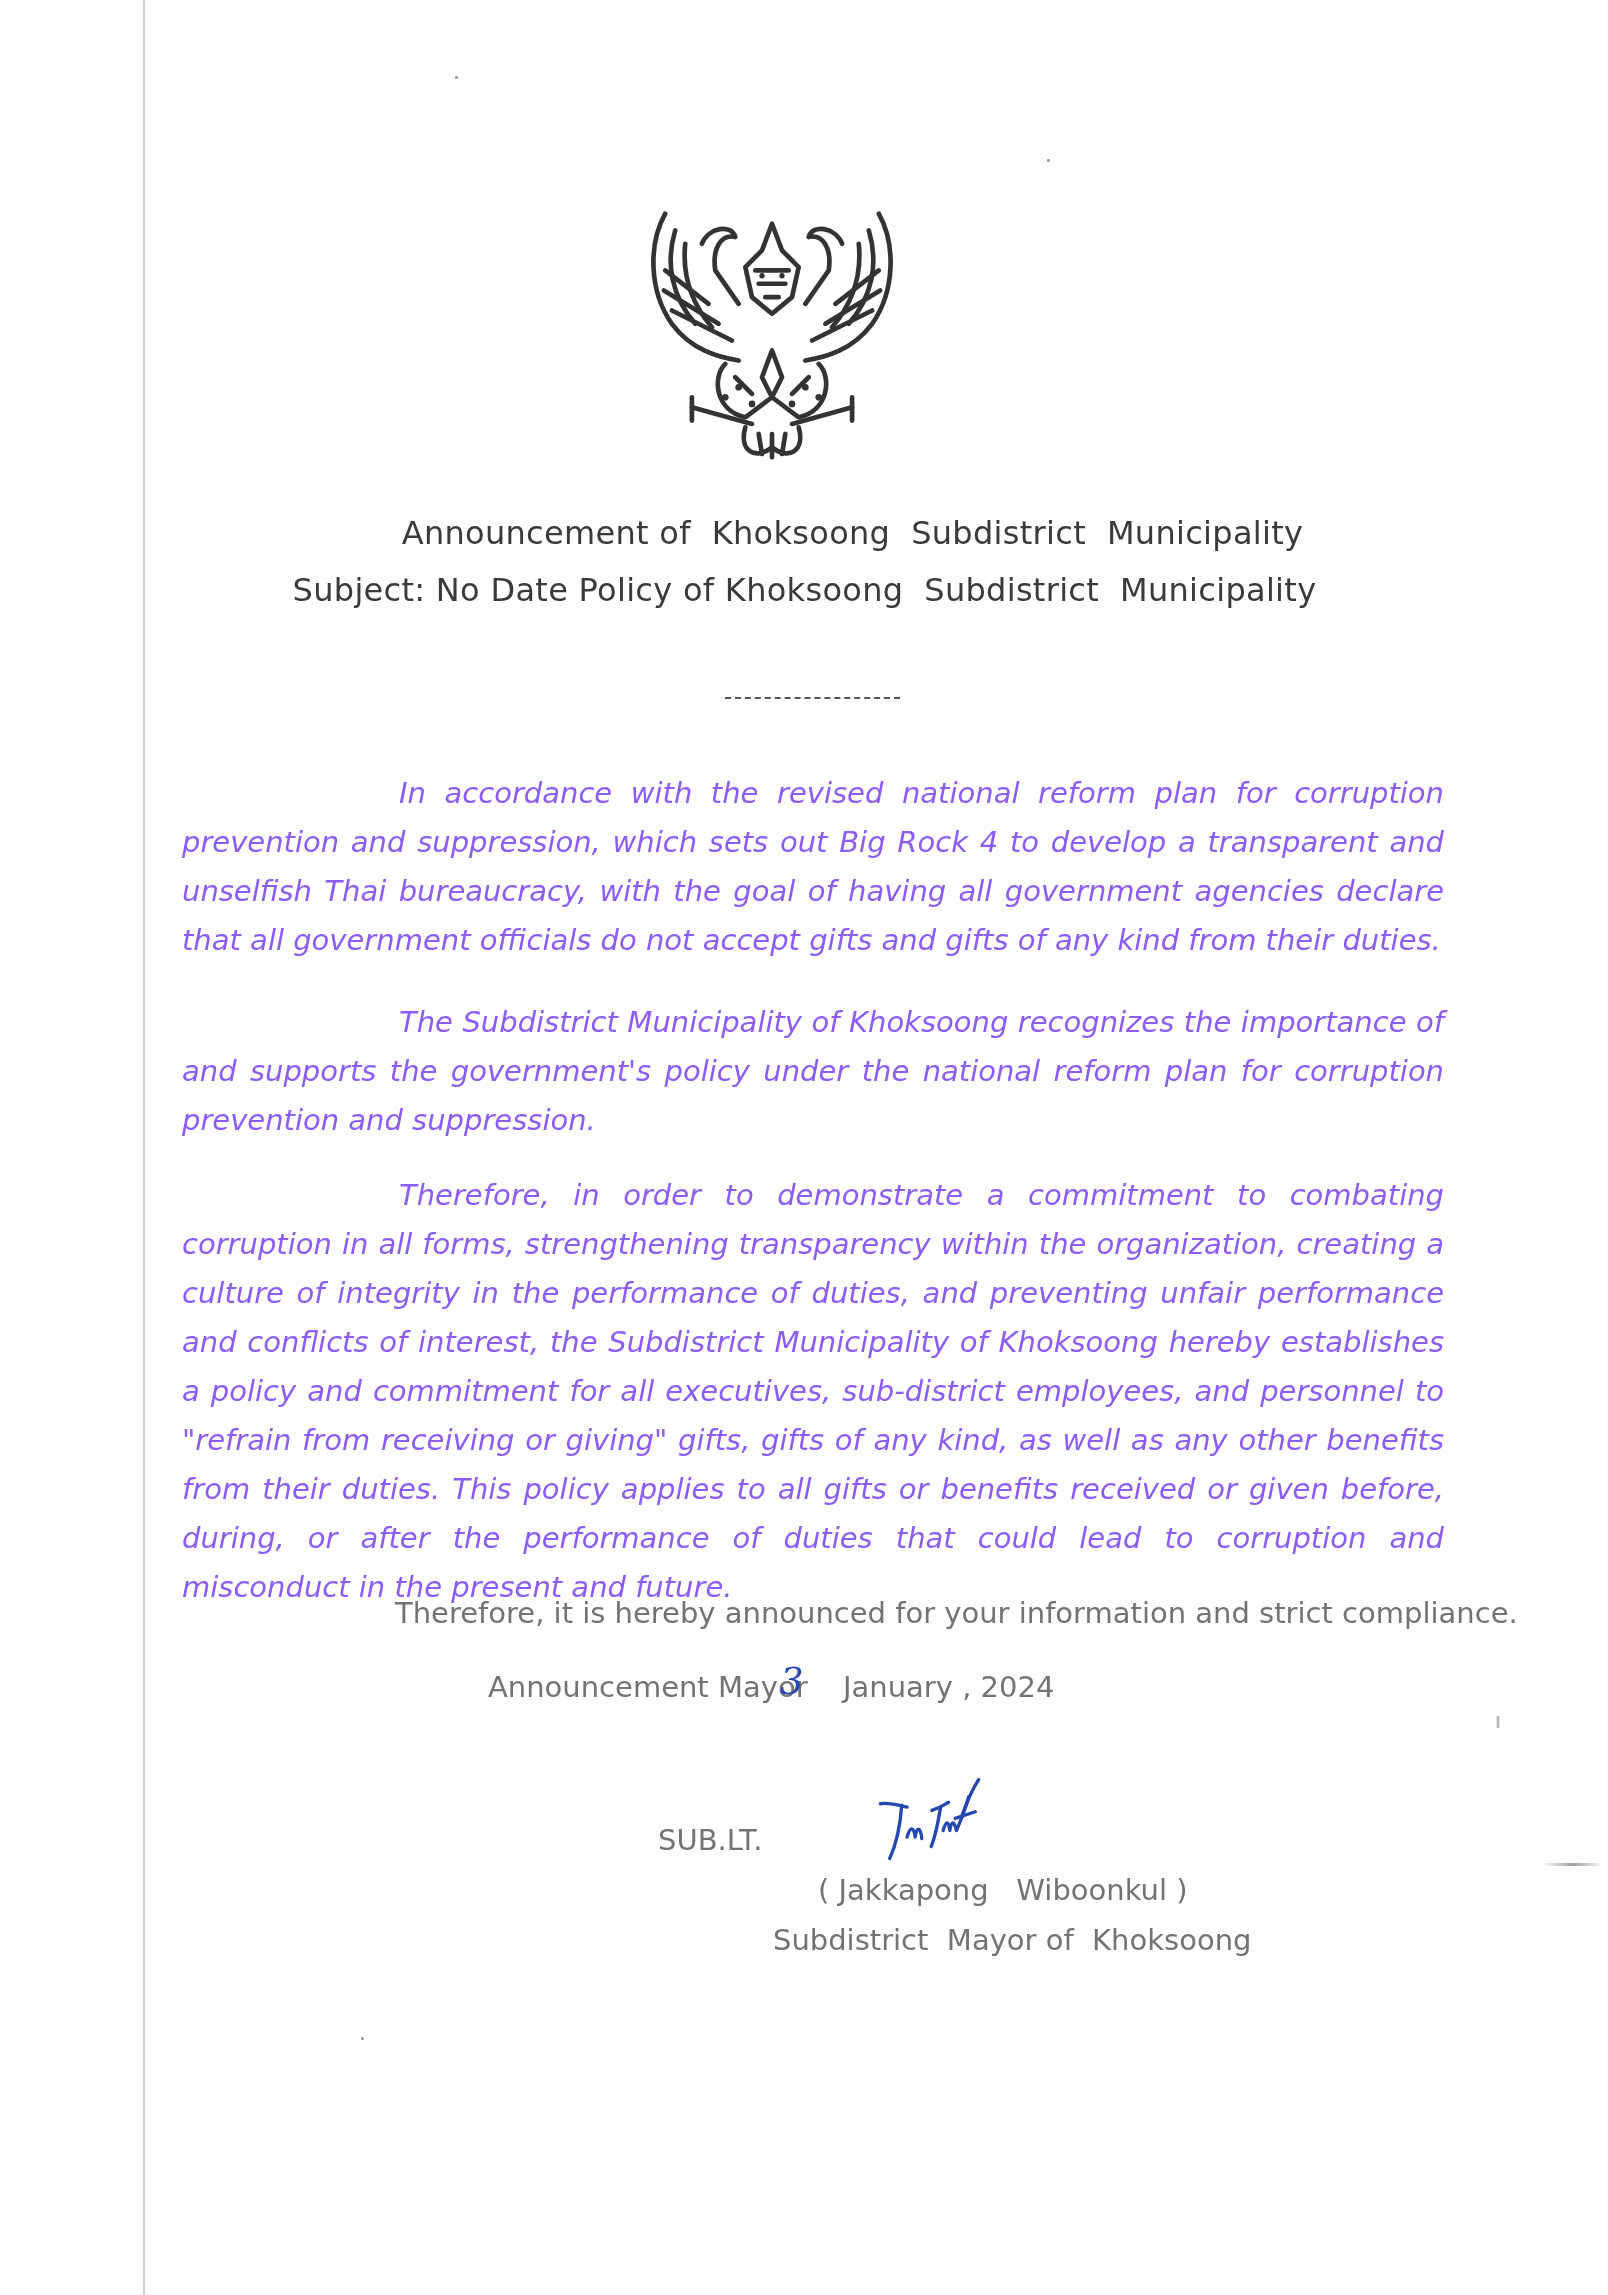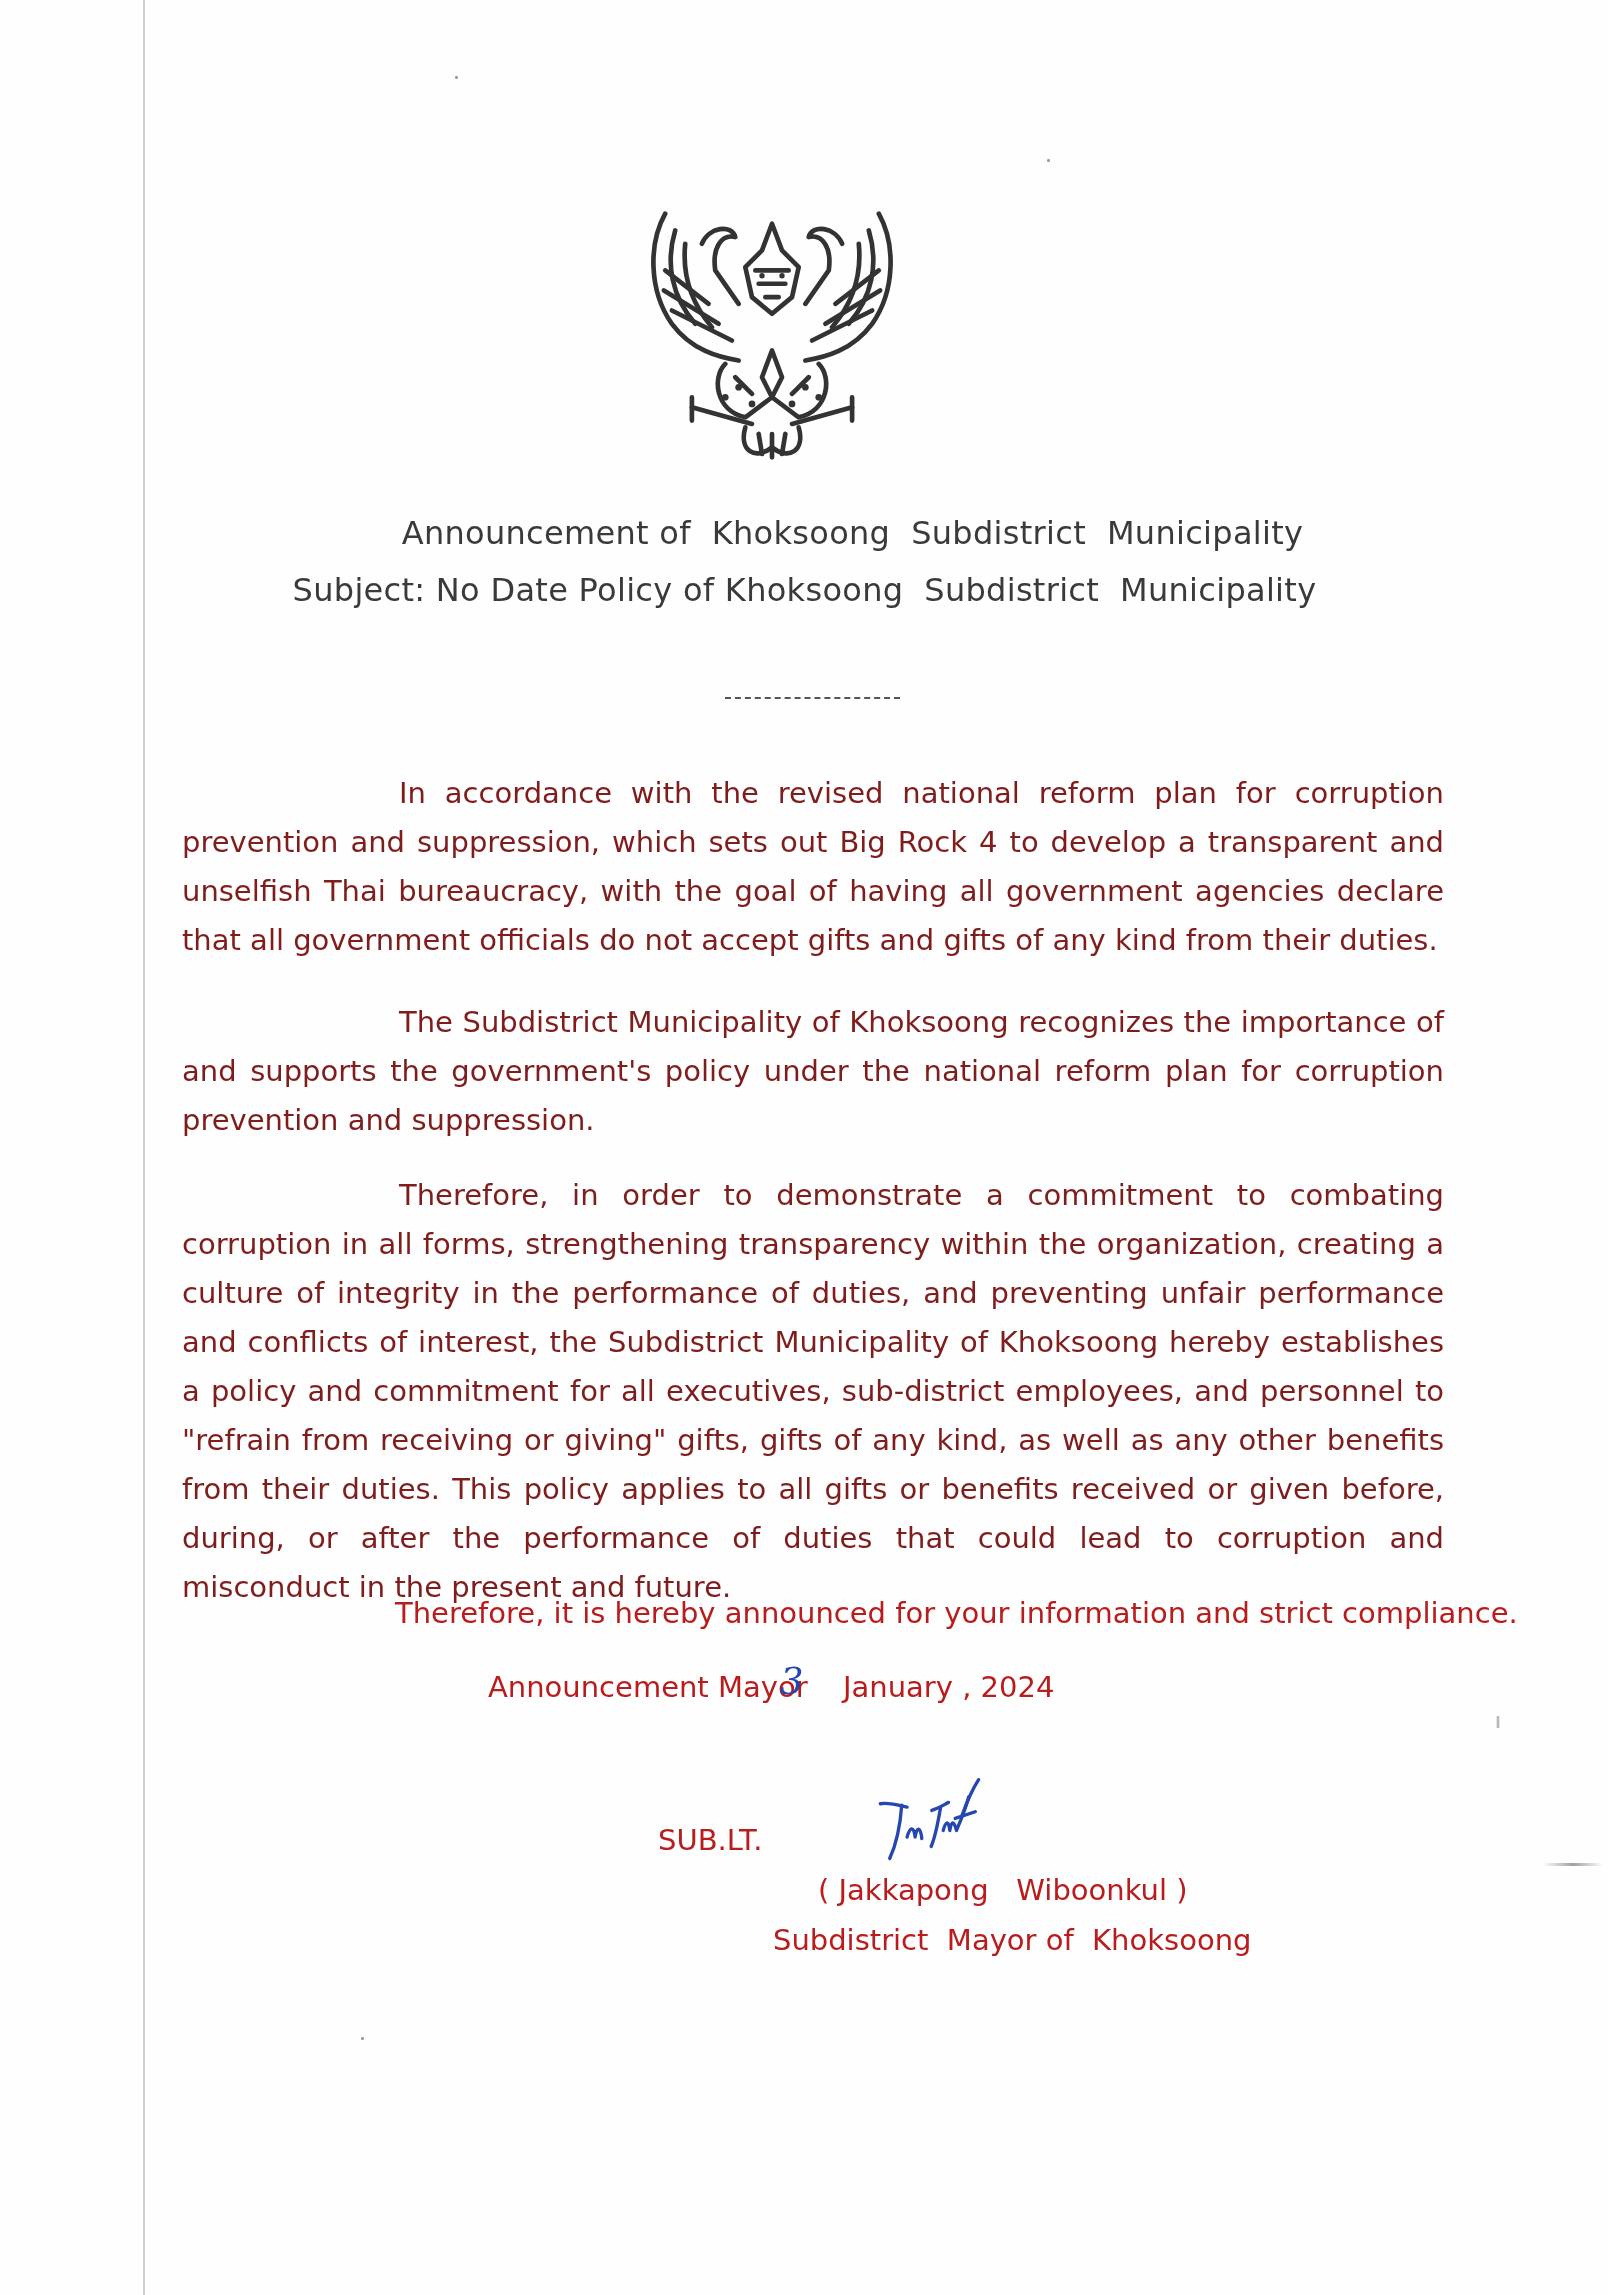--- a/index.html
+++ b/index.html
@@ -67,33 +67,34 @@
       height: 0;
       border-top: 2.7px dashed #555;
     }
 
     .para {
       position: absolute;
       left: 182px;
       width: 1262px;
       font-size: 29px;
       line-height: 49px;
-      color: #7f1d1d;
+      color: #8b5cf6;
       text-align: justify;
       text-indent: 217px;
       white-space: normal;
+      font-style: italic;
     }
     .para.p1 { top: 769px; }
     .para.p2 { top: 998px; }
     .para.p3 { top: 1171px; }
 
     .line {
       position: absolute;
       font-size: 29px;
-      color: #b91c1c;
+      color: #737373;
       white-space: pre;
     }
     .closing { left: 395px; top: 1596px; }
     .date-label { left: 488px; top: 1670px; }
     .date-day {
       left: 780px; top: 1660px;
       font-family: "DejaVu Serif", serif;
       font-style: italic;
       font-size: 37px;
       color: #2447b0;

